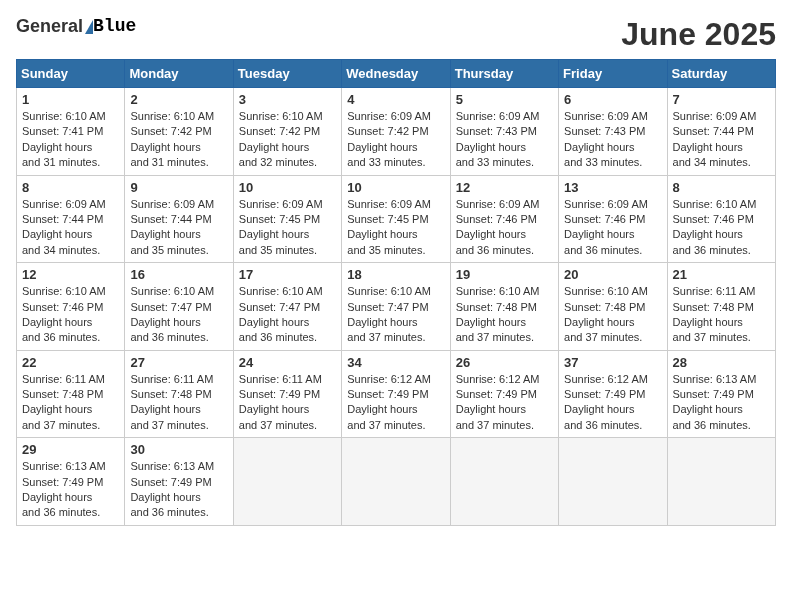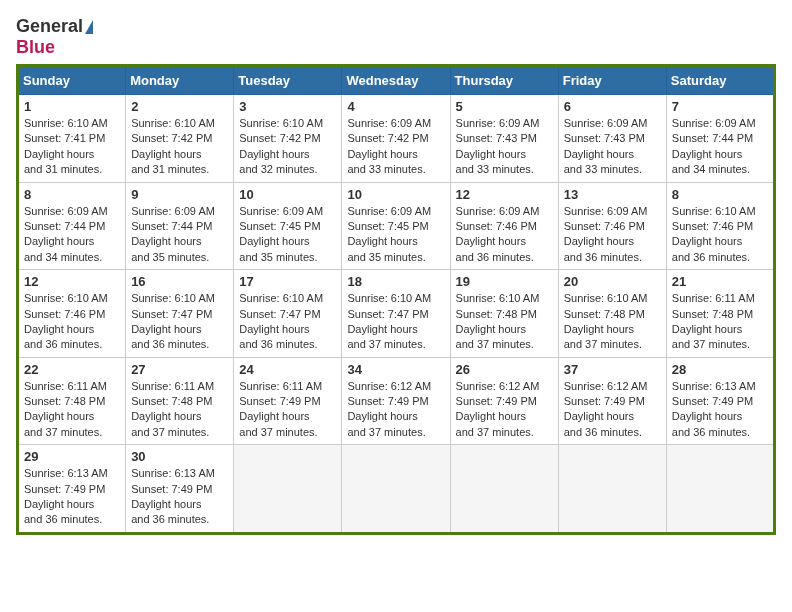--- a/index.html
+++ b/index.html
@@ -11,32 +11,33 @@
       padding: 16px;
     }
     .header {
       display: flex;
       align-items: flex-start;
       justify-content: space-between;
       margin-bottom: 6px;
     }
     .logo {
       display: flex;
-      flex-direction: column;
+      flex-direction: row;
       align-items: flex-start;
     }
     .logo-general {
       font-size: 18px;
       font-weight: bold;
       color: #333;
     }
     .logo-blue {
       font-size: 18px;
       font-weight: bold;
-      color: #be185d;
+      color: #000000;
+      font-family: Liberation Mono, monospace;
     }
     .logo-icon {
       display: inline-block;
       width: 0;
       height: 0;
       border-left: 8px solid transparent;
       border-bottom: 14px solid #2e6da4;
       margin-left: 2px;
       vertical-align: middle;
     }
@@ -53,21 +54,21 @@
       color: #333;
     }
     .title-block h2 {
       font-size: 16px;
       font-weight: normal;
       color: #333;
     }
     .calendar {
       width: 100%;
       border-collapse: collapse;
-      border: 3px solid #4d7c0f;
+      border: 1px solid #4d7c0f;
     }
     .calendar thead tr th {
       background-color: #2e6da4;
       color: #fff;
       font-size: 13px;
       font-weight: bold;
       padding: 6px 4px;
       text-align: left;
       border: 1px solid #2563a0;
     }
@@ -101,20 +102,21 @@
 
 <div class="header">
   <div class="logo">
     <div class="logo-row">
       <span class="logo-general">General</span>
       <span class="logo-icon"></span>
     </div>
     <span class="logo-blue">Blue</span>
   </div>
   <div class="title-block">
+    <h1>June 2025</h1>
   </div>
 </div>
 
 <table class="calendar">
   <thead>
     <tr>
     <th>Sunday</th>
         <th>Monday</th>
         <th>Tuesday</th>
         <th>Wednesday</th>

